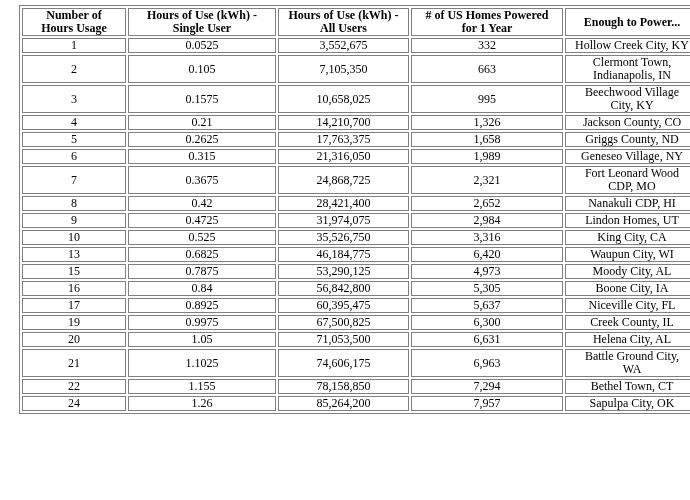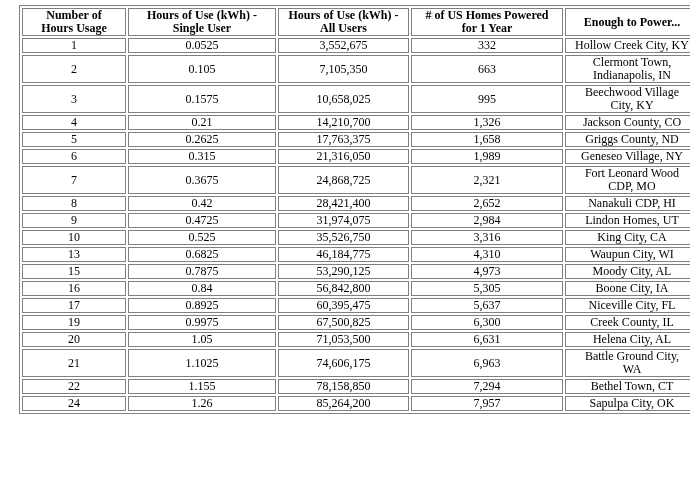--- a/index.html
+++ b/index.html
@@ -131,21 +131,21 @@
           <td>10</td>
           <td>0.525</td>
           <td>35,526,750</td>
           <td>3,316</td>
           <td>King City, CA</td>
         </tr>
         <tr>
           <td>13</td>
           <td>0.6825</td>
           <td>46,184,775</td>
-          <td>4,310</td>
+          <td>6,420</td>
           <td>Waupun City, WI</td>
         </tr>
         <tr>
           <td>15</td>
           <td>0.7875</td>
           <td>53,290,125</td>
           <td>4,973</td>
           <td>Moody City, AL</td>
         </tr>
         <tr>

